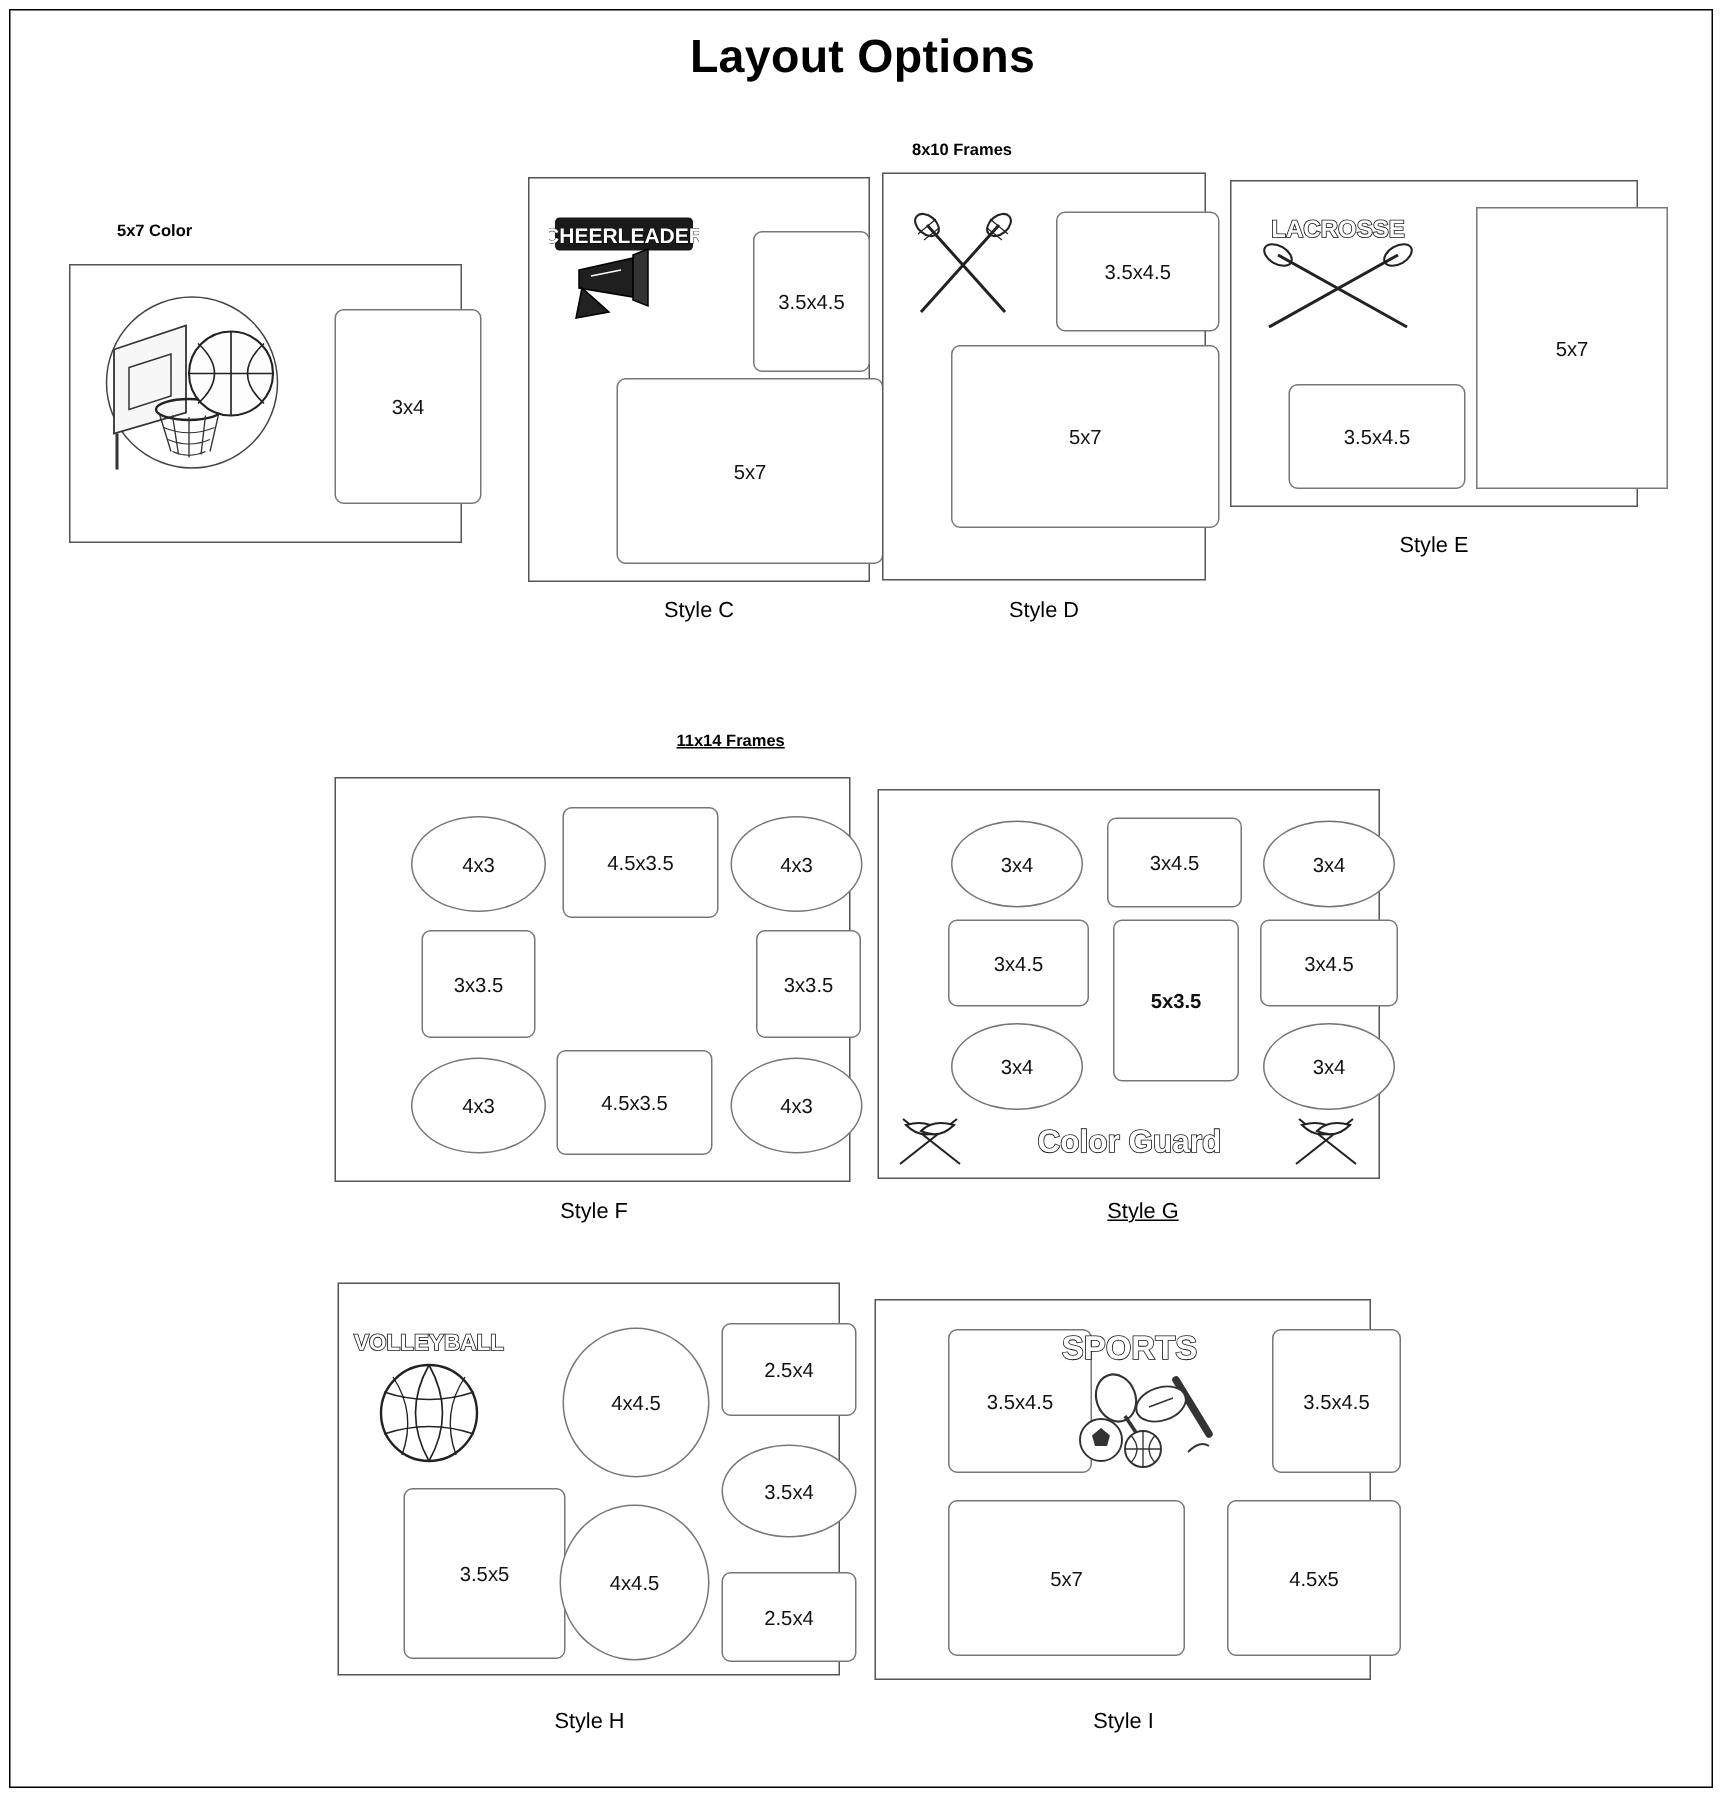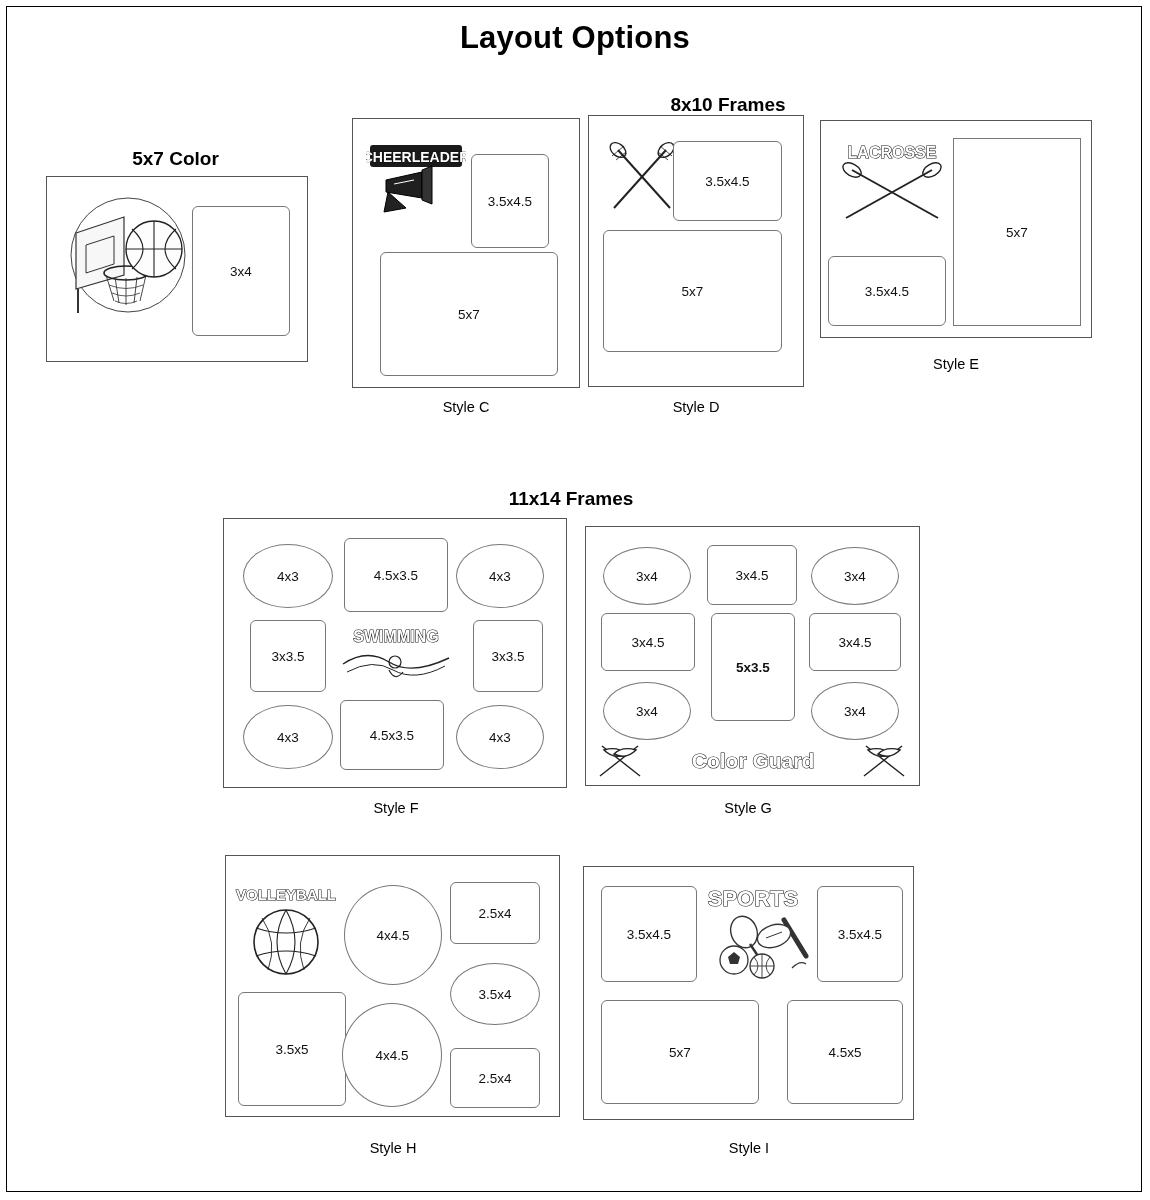--- a/index.html
+++ b/index.html
@@ -32,23 +32,23 @@
     left: 0;
     top: 20px;
     width: 1150px;
     text-align: center;
     font-size: 31px;
     font-weight: bold;
     letter-spacing: 0.2px;
   }
   .group-label {
     position: absolute;
-    font-size: 19px;
+    font-size: 11px;
     font-weight: bold;
-    text-align: center;
+    text-align: left;
   }
   .style-label {
     position: absolute;
     font-size: 14.5px;
     text-align: center;
   }
   .frame {
     position: absolute;
     border: 1px solid #555;
     box-sizing: border-box;
@@ -57,20 +57,21 @@
   .slot {
     position: absolute;
     border: 1px solid #777;
     box-sizing: border-box;
     background: #fff;
     display: flex;
     align-items: center;
     justify-content: center;
     font-size: 13.5px;
     color: #111;
+    margin-left: 31px;
   }
   .slot.rect {
     border-radius: 6px;
   }
   .slot.oval {
     border-radius: 50%;
   }
   .slot.sharp {
     border-radius: 0;
   }
@@ -178,39 +179,30 @@
       <ellipse cx="104" cy="34" rx="10" ry="6" fill="none" stroke="#222" stroke-width="1.4" transform="rotate(-30 104 34)"></ellipse>
       <ellipse cx="24" cy="34" rx="10" ry="6" fill="none" stroke="#222" stroke-width="1.4" transform="rotate(30 24 34)"></ellipse>
     </svg>
   </div>
 
   <div class="slot sharp" style="left:953px; top:138px; width:128px; height:188px;">5x7</div>
   <div class="slot rect" style="left:828px; top:256px; width:118px; height:70px;">3.5x4.5</div>
 
   <div class="style-label" style="left:856px; top:356px; width:200px;">Style E</div>
 
-  <div class="group-label" style="left:451px; top:488px; width:240px;">11x14 Frames</div>
+  <div class="group-label" style="left:451px; top:488px; width:240px;text-decoration:underline;">11x14 Frames</div>
 
   <div class="frame sharp" style="left:223px; top:518px; width:344px; height:270px;"></div>
 
   <div class="slot oval" style="left:243px; top:544px; width:90px; height:64px;">4x3</div>
   <div class="slot rect" style="left:344px; top:538px; width:104px; height:74px;">4.5x3.5</div>
   <div class="slot oval" style="left:456px; top:544px; width:88px; height:64px;">4x3</div>
 
   <div class="slot rect" style="left:250px; top:620px; width:76px; height:72px;">3x3.5</div>
 
-  <div class="art" style="left:333px; top:620px; width:126px; height:72px;">
-    <svg width="126" height="72" viewBox="0 0 126 72">
-      <text class="wordart" x="63" y="22" text-anchor="middle" font-size="16">SWIMMING</text>
-      <path d="M10,44 Q34,28 56,42 Q78,56 116,38" fill="none" stroke="#222" stroke-width="1.4"></path>
-      <path d="M14,52 Q40,38 60,50 Q82,62 112,46" fill="none" stroke="#222" stroke-width="1"></path>
-      <circle cx="62" cy="42" r="6" fill="none" stroke="#222" stroke-width="1.2"></circle>
-      <path d="M56,50 Q62,62 70,52" fill="none" stroke="#222" stroke-width="1.2"></path>
-    </svg>
-  </div>
 
   <div class="slot rect" style="left:473px; top:620px; width:70px; height:72px;">3x3.5</div>
 
   <div class="slot oval" style="left:243px; top:705px; width:90px; height:64px;">4x3</div>
   <div class="slot rect" style="left:340px; top:700px; width:104px; height:70px;">4.5x3.5</div>
   <div class="slot oval" style="left:456px; top:705px; width:88px; height:64px;">4x3</div>
 
   <div class="style-label" style="left:296px; top:800px; width:200px;">Style F</div>
 
   <div class="frame sharp" style="left:585px; top:526px; width:335px; height:260px;"></div>
@@ -237,21 +229,21 @@
       </g>
       <g stroke="#222" stroke-width="1.4" fill="none">
         <line x1="274" y1="34" x2="312" y2="4"></line>
         <line x1="314" y1="34" x2="276" y2="4"></line>
         <path d="M278,8 q14,-4 22,4 q-12,6 -22,-4 Z" fill="#fff"></path>
         <path d="M310,8 q-14,-4 -22,4 q12,6 22,-4 Z" fill="#fff"></path>
       </g>
     </svg>
   </div>
 
-  <div class="style-label" style="left:648px; top:800px; width:200px;">Style G</div>
+  <div class="style-label" style="left:662px; top:800px; width:200px;text-decoration:underline;">Style G</div>
 
   <div class="frame sharp" style="left:225px; top:855px; width:335px; height:262px;"></div>
 
   <div class="art" style="left:234px; top:880px; width:105px; height:100px;">
     <svg width="105" height="100" viewBox="0 0 105 100">
       <text class="wordart" x="52" y="20" text-anchor="middle" font-size="15">VOLLEYBALL</text>
       <circle cx="52" cy="62" r="32" fill="#fff" stroke="#222" stroke-width="1.6"></circle>
       <path d="M52,30 Q34,62 52,94 M52,30 Q70,62 52,94" fill="none" stroke="#222" stroke-width="1.1"></path>
       <path d="M22,48 Q52,58 82,48 M22,76 Q52,66 82,76" fill="none" stroke="#222" stroke-width="1.1"></path>
       <path d="M28,38 Q44,62 34,90 M76,38 Q60,62 70,90" fill="none" stroke="#222" stroke-width="0.9"></path>

